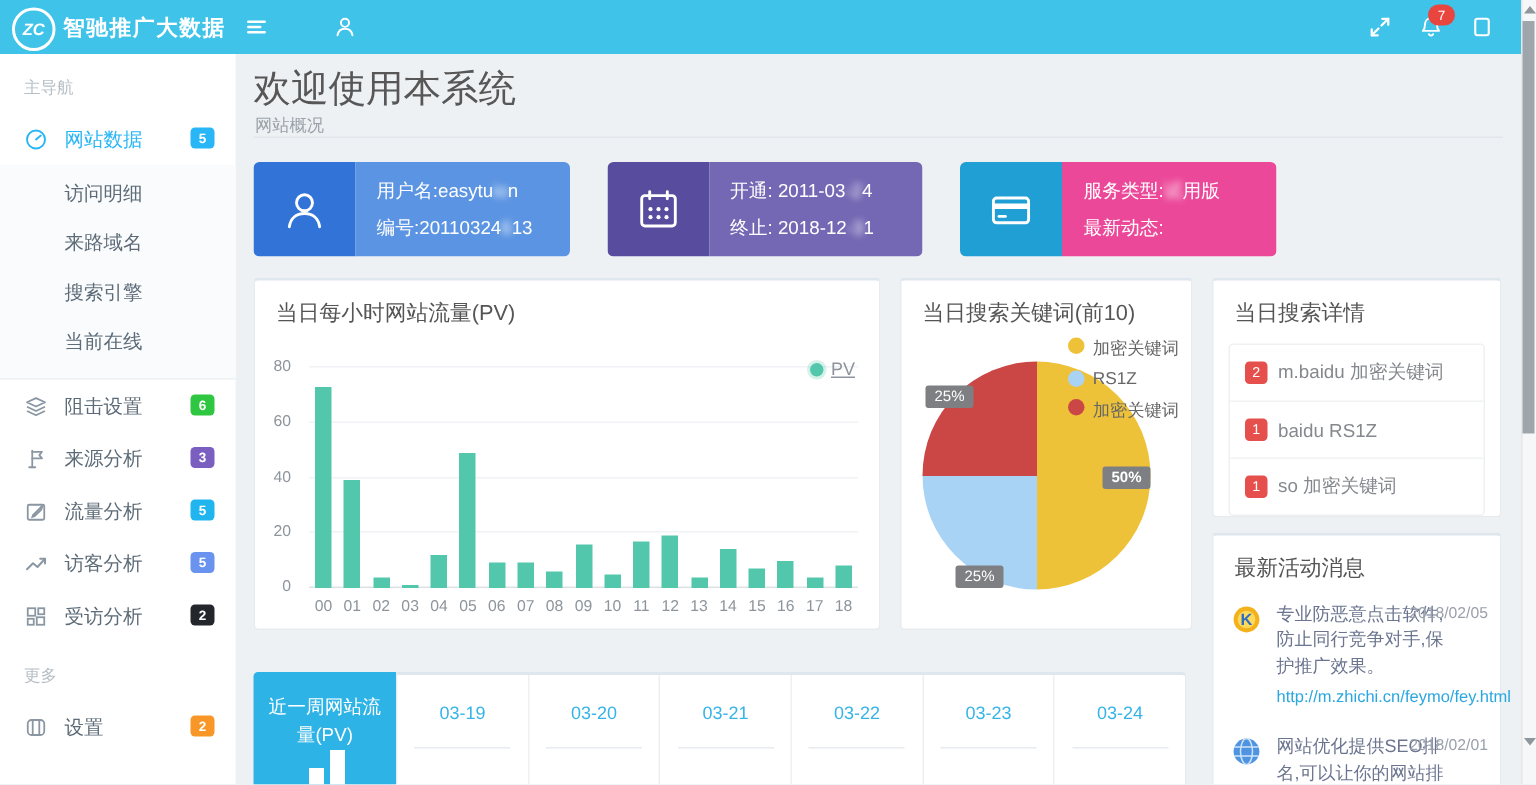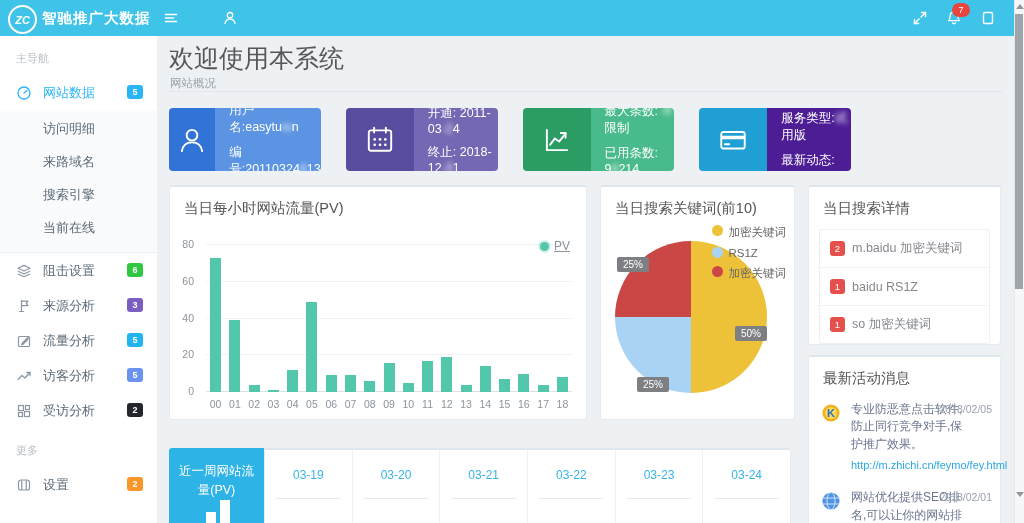--- a/index.html
+++ b/index.html
@@ -264,41 +264,28 @@
                 <circle cx="20" cy="19.5" r="1.3"></circle>
               </g>
             </svg>
           </div>
           <div class="card-body" style="background: rgb(116, 104, 180);">
             <div><span>开通: 2011-03</span><span class="blur">-2</span><span>4</span></div>
             <div><span>终止: 2018-12</span><span class="blur">-3</span><span>1</span></div>
           </div>
         </div>
         <div class="card">
-          <div class="card-icon" style="background: rgb(42, 156, 100);">
-            <svg viewBox="0 0 30 30" fill="none" stroke="#fff" stroke-width="1.8" stroke-linecap="round" stroke-linejoin="round">
-              <path d="M5.5 5.5v19h19"></path>
-              <path d="M8.5 19.5 13 13.5l4 3 6-7.5"></path>
-              <path d="M18.6 8.5H23v4.4"></path>
-            </svg>
-          </div>
-          <div class="card-body" style="background: rgb(73, 186, 139);">
-            <div><span>最大条数: </span><span class="blur">不</span><span>限制</span></div>
-            <div><span>已用条数: 9</span><span class="blur">8</span><span>214</span></div>
-          </div>
-        </div>
-        <div class="card">
           <div class="card-icon" style="background: rgb(31, 159, 212);">
             <svg viewBox="0 0 30 30" fill="none" stroke="#fff" stroke-width="1.8">
               <rect x="4" y="7.5" width="22" height="15.5" rx="2"></rect>
               <path d="M4 12.7h22" stroke-width="3.4"></path>
               <path d="M7.5 19h4" stroke-linecap="round"></path>
             </svg>
           </div>
-          <div class="card-body" style="background: #4c1d95;">
+          <div class="card-body" style="background: #ec4899;">
             <div><span>服务类型:</span><span class="blur">试</span><span>用版</span></div>
             <div><span>最新动态:</span></div>
           </div>
         </div>
       </div>
 
     <div class="panel" id="bar-panel">
       <div class="panel-title">当日每小时网站流量(PV)</div>
       <div class="bc-legend">
         <i class="bc-dot" id="bc-dot" style="background: rgb(83, 199, 171);"></i>
@@ -410,21 +397,21 @@
           <div class="pl-row">
             <i class="pl-dot" style="background: rgb(169, 211, 244);"></i>
             <span>RS1Z</span>
           </div>
           <div class="pl-row">
             <i class="pl-dot" style="background: rgb(203, 71, 69);"></i>
             <span>加密关键词</span>
           </div>
         </div>
       <div id="pie-circle" style="background: conic-gradient(rgb(238, 194, 56) 0%, rgb(238, 194, 56) 50%, rgb(169, 211, 244) 50%, rgb(169, 211, 244) 75%, rgb(203, 71, 69) 75%, rgb(203, 71, 69) 100%);"></div>
-    <div class="pie-pct" style="left: 134px; top: 139px;">50%</div>
+    <div class="pie-pct" style="left: 134px; top: 124px; font-weight: bold;">50%</div>
         <div class="pie-pct" style="left: 36px; top: 190px;">25%</div>
         <div class="pie-pct" style="left: 16px; top: 70px;">25%</div>
       </div>
 
     <div class="panel" id="search-panel">
       <div class="panel-title">当日搜索详情</div>
       <div id="sd-list">
           <div class="sd-row">
             <span class="sd-badge">2</span>
             <span class="sd-text">m.baidu 加密关键词</span>

